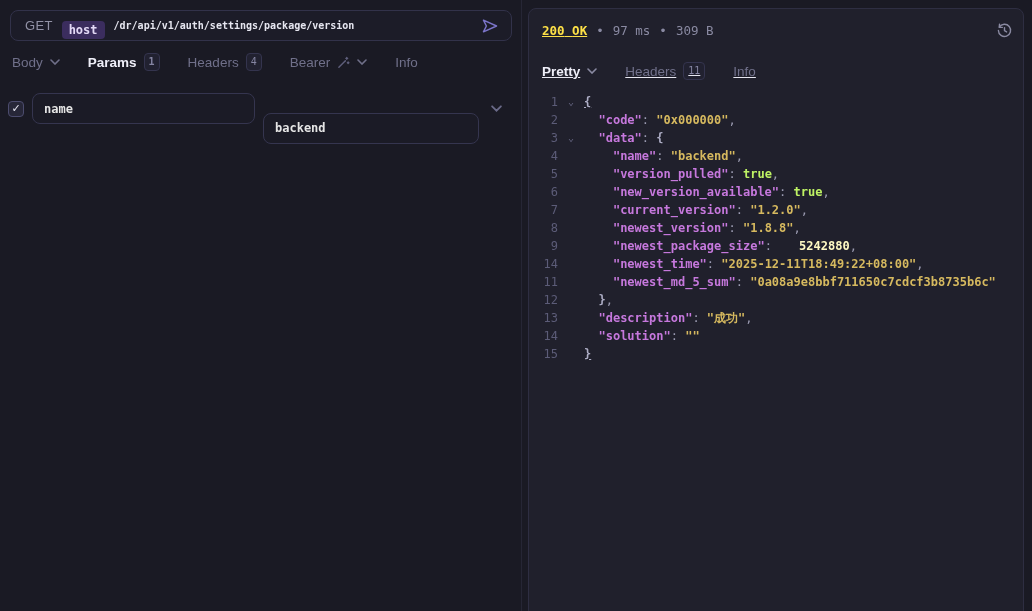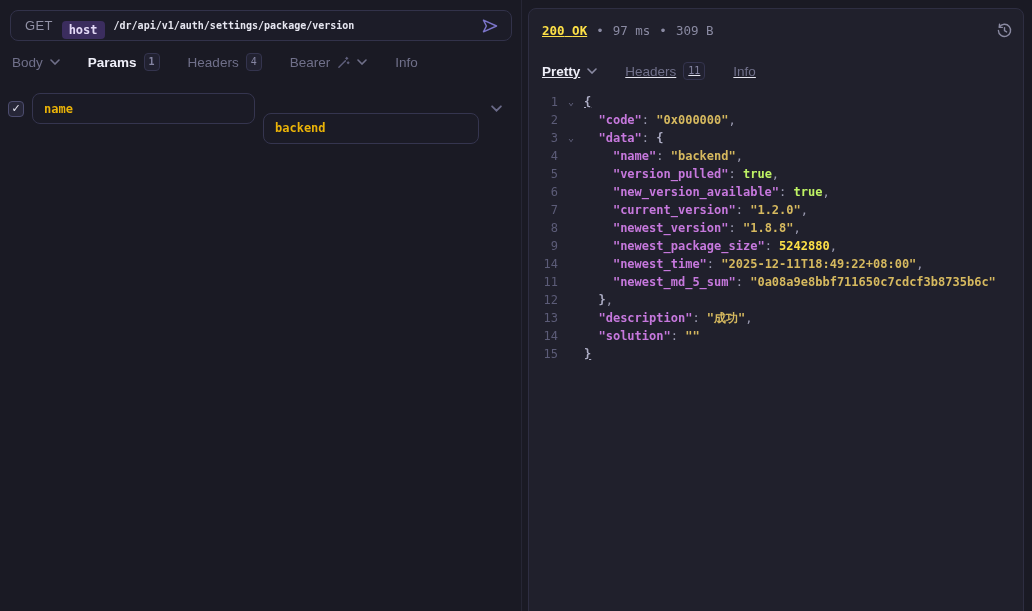--- a/index.html
+++ b/index.html
@@ -49,21 +49,21 @@
   .param-row { display:flex; align-items:center; gap:8px; height:31px; margin-bottom:7px; }
   .checkbox {
     width:16px; height:16px; border-radius:4px; border:1px solid #4c4c6e;
     background:#272738; display:flex; align-items:center; justify-content:center;
     font-size:11px; color:#e9e9f4; cursor:pointer; flex:none;
   }
   .checkbox.ghost { border:1px dashed #33334a; background:transparent; color:transparent; }
   .p-input {
     height:31px; border:1px solid #35354f; border-radius:8px; background:#1b1b26;
     font-family:"DejaVu Sans Mono", monospace; font-size:12px; font-weight:bold;
-    color:#eab308; padding:0 11px; outline:none;
+    color:#e5e5e5; padding:0 11px; outline:none;
   }
   .p-input.name { width:223px; }
   .p-input.value { width:216px;margin-top:39px; }
   .p-input.ghost { border-style:dashed; border-color:#31314a; background:transparent; font-weight:normal; }
   .p-input::placeholder { color:#565672; }
   .row-chev { margin-left:4px; cursor:pointer; }
   
   .response-card {
     position:absolute; left:528px; top:8px; width:496px; height:610px;
     border:1px solid #2e2e42; border-radius:8px; background:#20202c;
@@ -82,21 +82,21 @@
     position:absolute; left:0; top:84px; right:2px; bottom:4px;
     font-family:"DejaVu Sans Mono", monospace; font-size:12px; line-height:18px;
     overflow:hidden;
   }
   .code-line { display:flex; white-space:pre; }
   .ln { width:29px; text-align:right; color:#5c5c78; flex:none; user-select:none; }
   .fold { width:26px; text-align:center; color:#6a6a88; flex:none; font-size:10px; cursor:pointer; }
   .ct { flex:1; }
   .tk-k { color:#c678dd; font-weight:bold; }
   .tk-s { color:#d6b95f; font-weight:bold; }
-  .tk-n { color:#fde047; font-weight:bold; }
+  .tk-n { color:#fef9c3; font-weight:bold;margin-left:20px; }
   .tk-b { color:#bef264; font-weight:bold; }
   .tk-p { color:#9b9bb2; }
   .tk-br { color:#aeaec6; font-weight:bold; }
   .tk-u { text-decoration:underline; }
   svg { display:block; }
 </style>
 </head>
 <body>
 
 <div class="left-panel">

